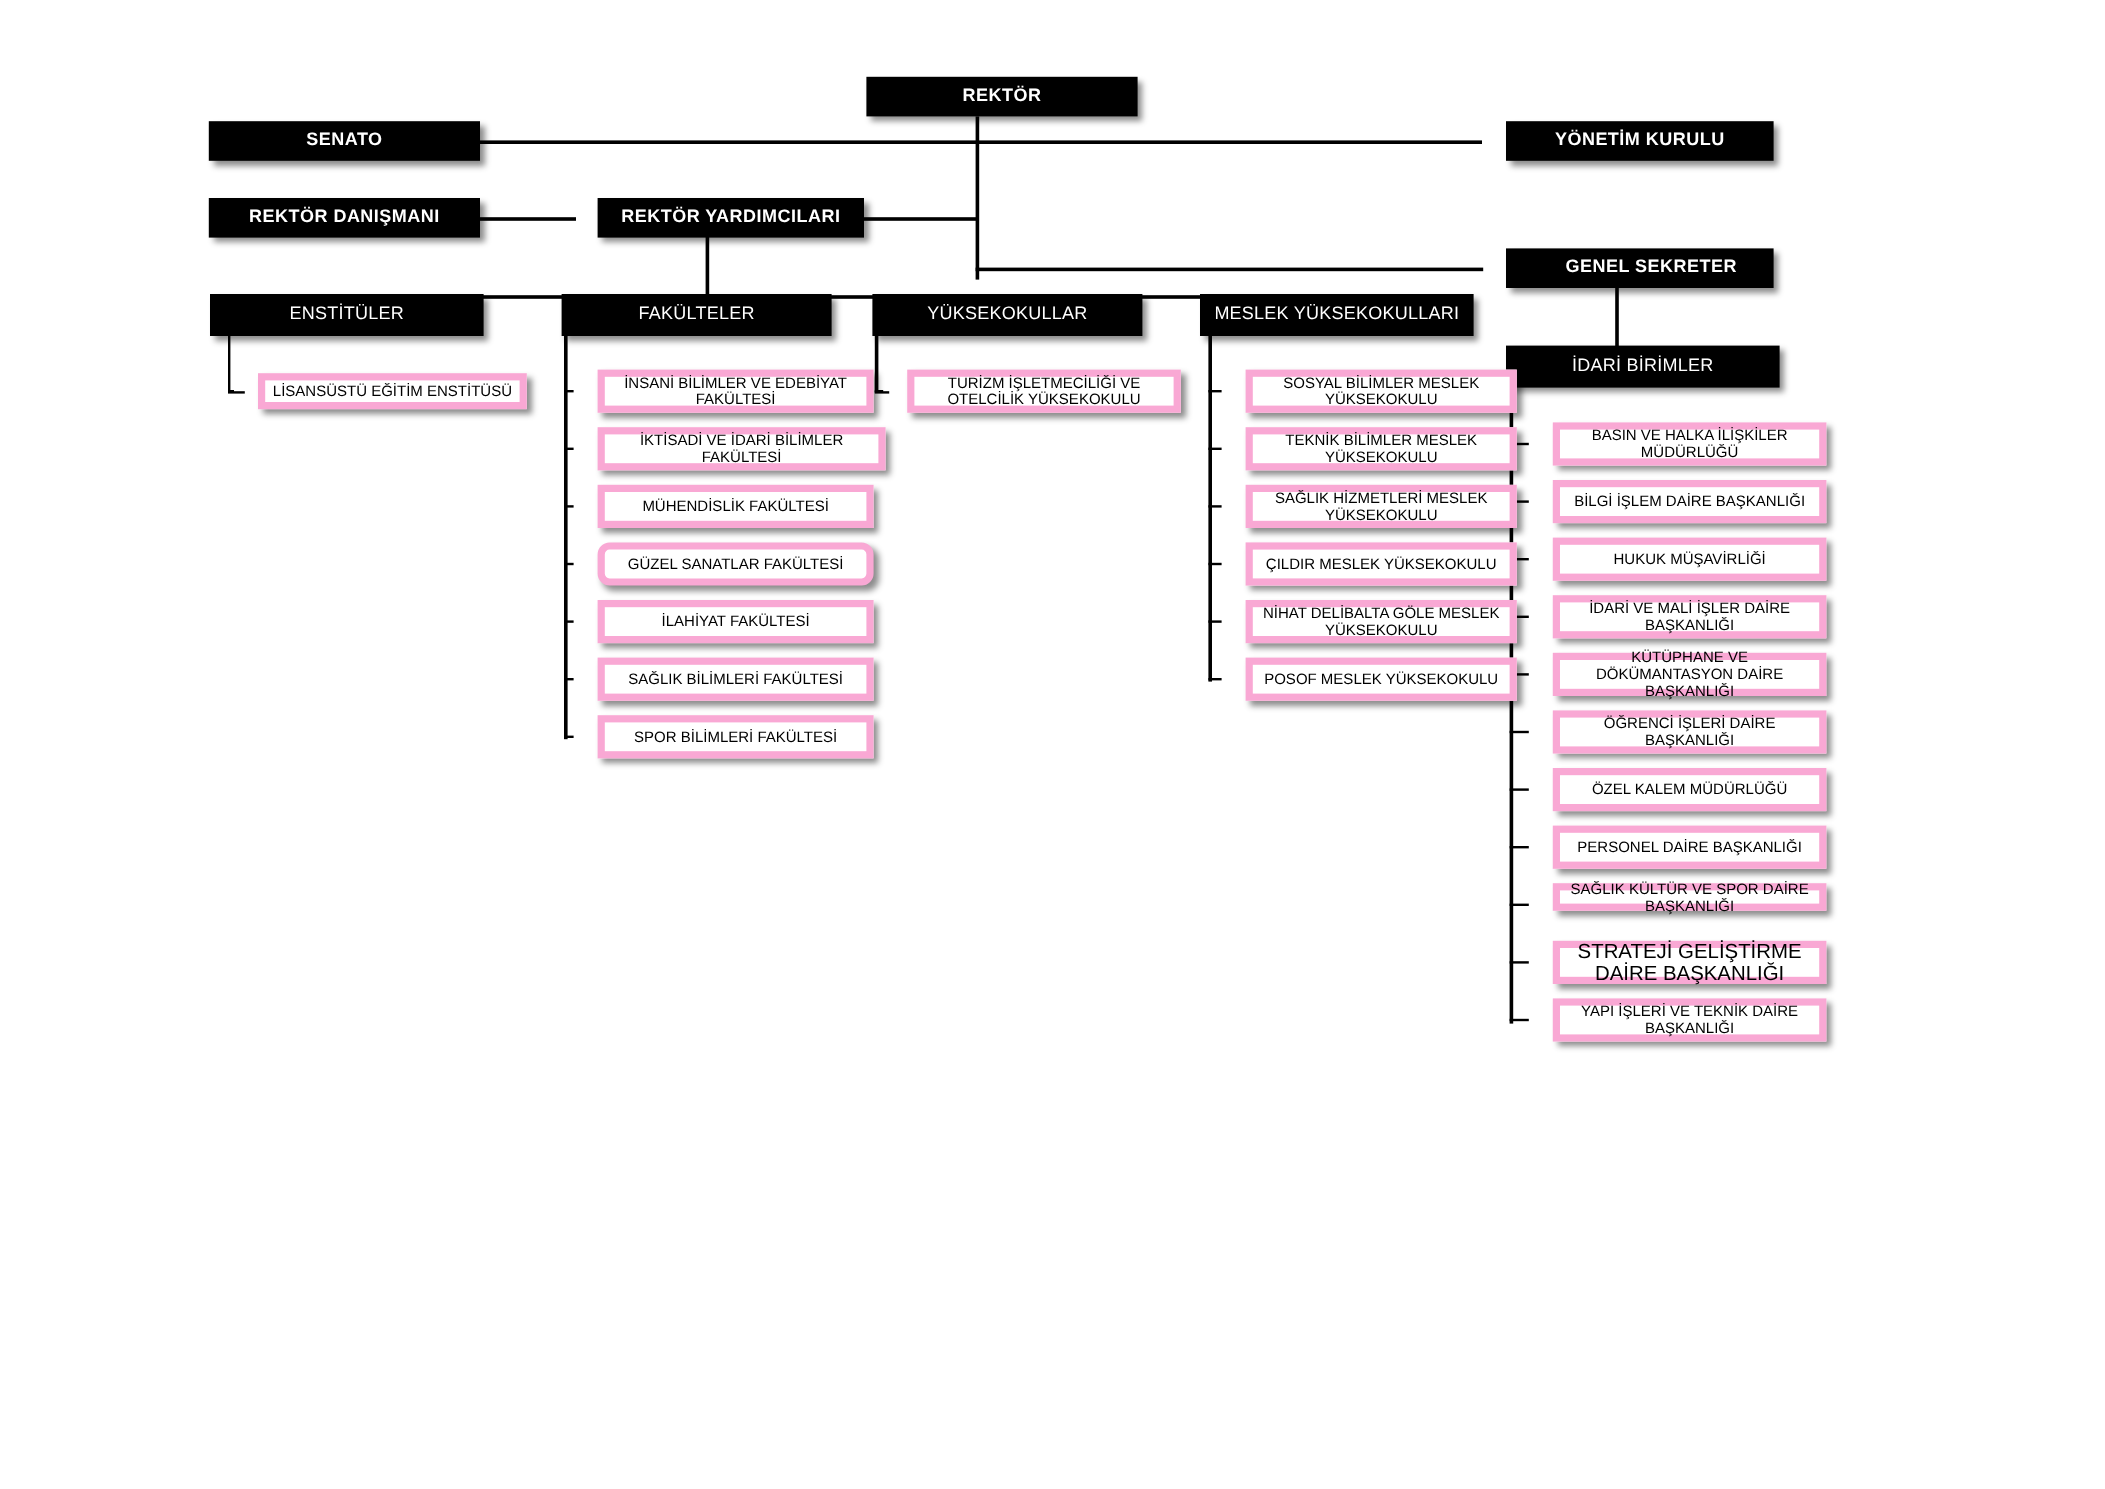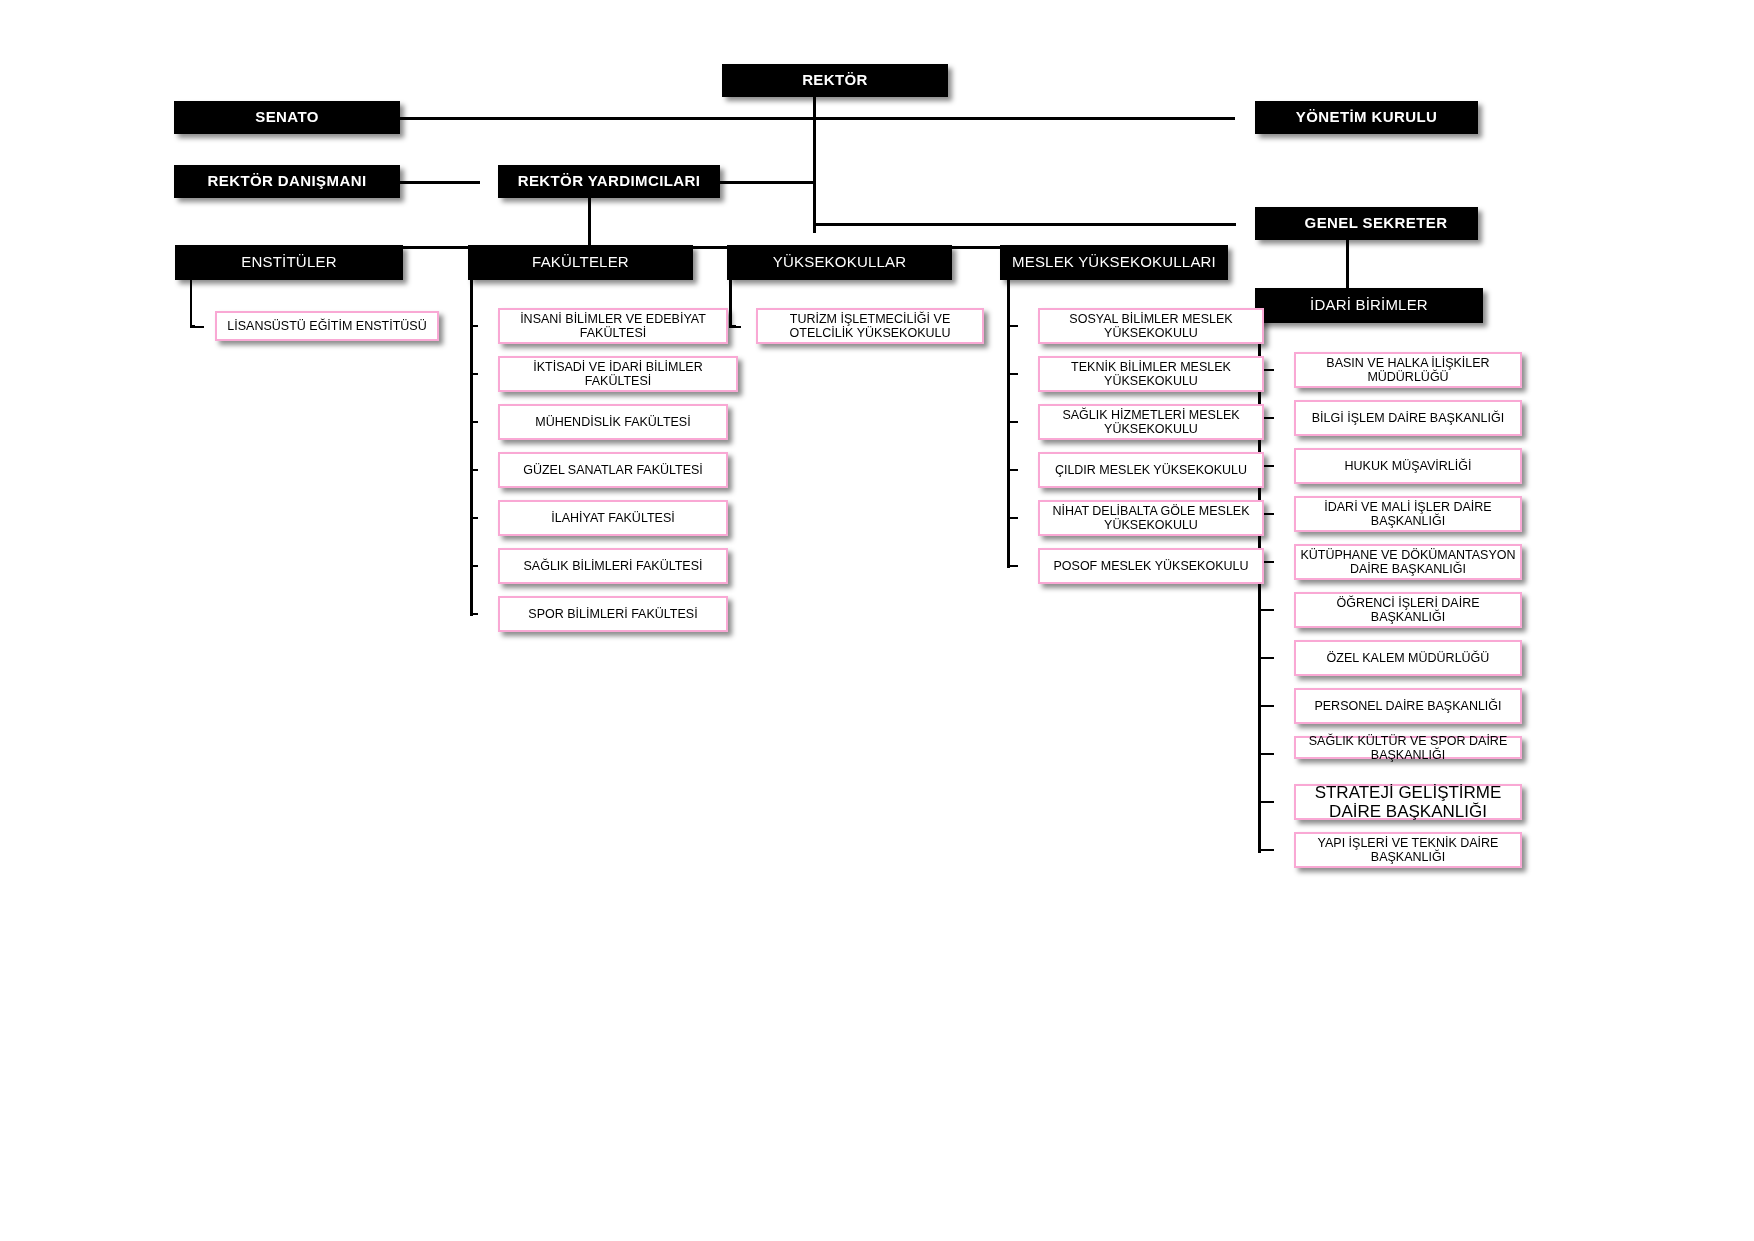--- a/index.html
+++ b/index.html
@@ -41,21 +41,21 @@
   
   .node.dark.light-face{
     font-weight:normal;
     letter-spacing:.2px;
   }
 
   
   .node.leaf{
     background:#ffffff;
     color:#000000;
-    border:2px solid #f9a8d4;
+    border:6px solid #f9a8d4;
     font-weight:normal;
     box-shadow:4px 4px 5px rgba(0,0,0,.45);
   }
 
   
   .ln{position:absolute;background:#000000;z-index:1;}
   .ln.h{height:3px;}
   .ln.v{width:3px;}
   .ln.thin.h{height:2px;}
   .ln.thin.v{width:2px;}
@@ -154,21 +154,21 @@
       </div>
       <div class="ln thin h" style="left: 470px; top: 325px; width: 8px;"></div>
       <div class="node leaf" style="left: 478px; top: 356px; width: 240px; height: 36px; font-size: 12.5px;">
         <span>İKTİSADİ VE İDARİ BİLİMLER FAKÜLTESİ</span>
       </div>
       <div class="ln thin h" style="left: 470px; top: 373px; width: 8px;"></div>
       <div class="node leaf" style="left: 478px; top: 404px; width: 230px; height: 36px; font-size: 12.5px;">
         <span>MÜHENDİSLİK FAKÜLTESİ</span>
       </div>
       <div class="ln thin h" style="left: 470px; top: 421px; width: 8px;"></div>
-      <div class="node leaf" style="left: 478px; top: 452px; width: 230px; height: 36px; font-size: 12.5px;">
+      <div class="node leaf" style="left: 478px; top: 452px; width: 230px; height: 36px; font-size: 12.5px; border-radius: 10px;">
         <span>GÜZEL SANATLAR FAKÜLTESİ</span>
       </div>
       <div class="ln thin h" style="left: 470px; top: 469px; width: 8px;"></div>
       <div class="node leaf" style="left: 478px; top: 500px; width: 230px; height: 36px; font-size: 12.5px;">
         <span>İLAHİYAT FAKÜLTESİ</span>
       </div>
       <div class="ln thin h" style="left: 470px; top: 517px; width: 8px;"></div>
       <div class="node leaf" style="left: 478px; top: 548px; width: 230px; height: 36px; font-size: 12.5px;">
         <span>SAĞLIK BİLİMLERİ FAKÜLTESİ</span>
       </div>

